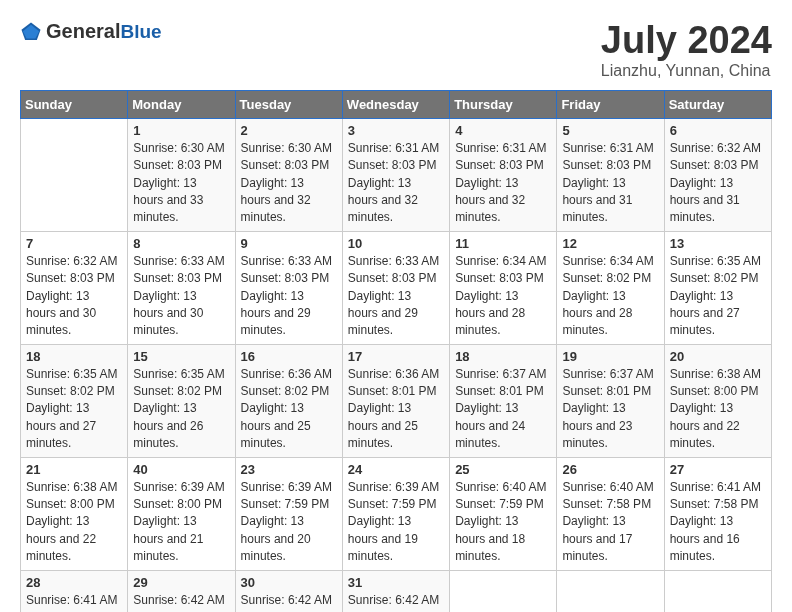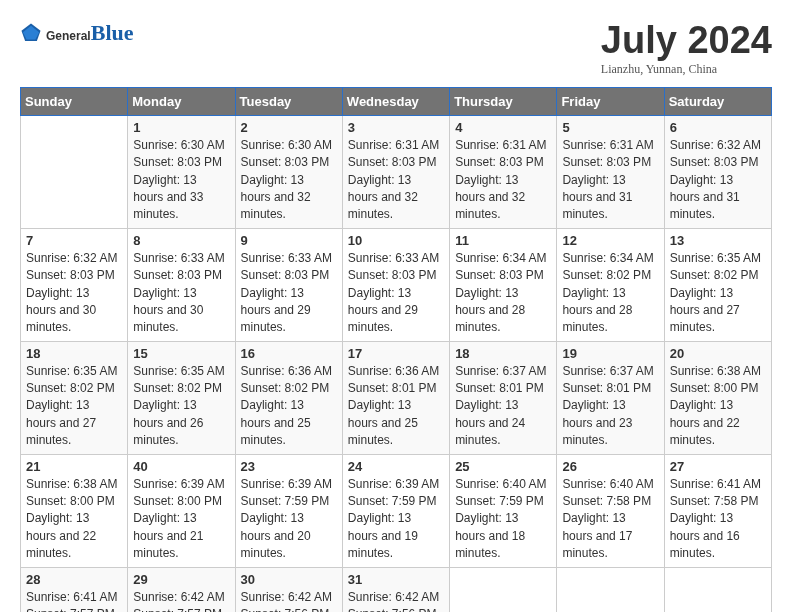--- a/index.html
+++ b/index.html
@@ -15,48 +15,46 @@
       justify-content: space-between;
       align-items: flex-start;
       margin-bottom: 10px;
     }
     .logo {
       display: flex;
       align-items: center;
       gap: 4px;
     }
     .logo-text-general {
-      font-size: 12px;
+      font-size: 20px;
       font-weight: bold;
       color: #333;
       text-align: right;
     }
     .logo-text-blue {
-      font-size: 22px;
+      font-size: 19px;
       font-weight: bold;
       color: #1a5fa8;
-      font-family: Liberation Serif, serif;
     }
     .logo-icon {
       width: 22px;
       height: 22px;
     }
     .title-block {
       text-align: left;
     }
     .month-year {
       font-size: 38px;
       font-weight: bold;
       color: #333;
       line-height: 1.1;
     }
     .location {
-      font-size: 12px;
+      font-size: 16px;
       color: #555;
-      font-family: Liberation Serif, serif;
     }
     table {
       width: 100%;
       border-collapse: collapse;
       table-layout: fixed;
     }
     thead tr th {
       background-color: #737373;
       color: #fff;
       font-size: 13px;

